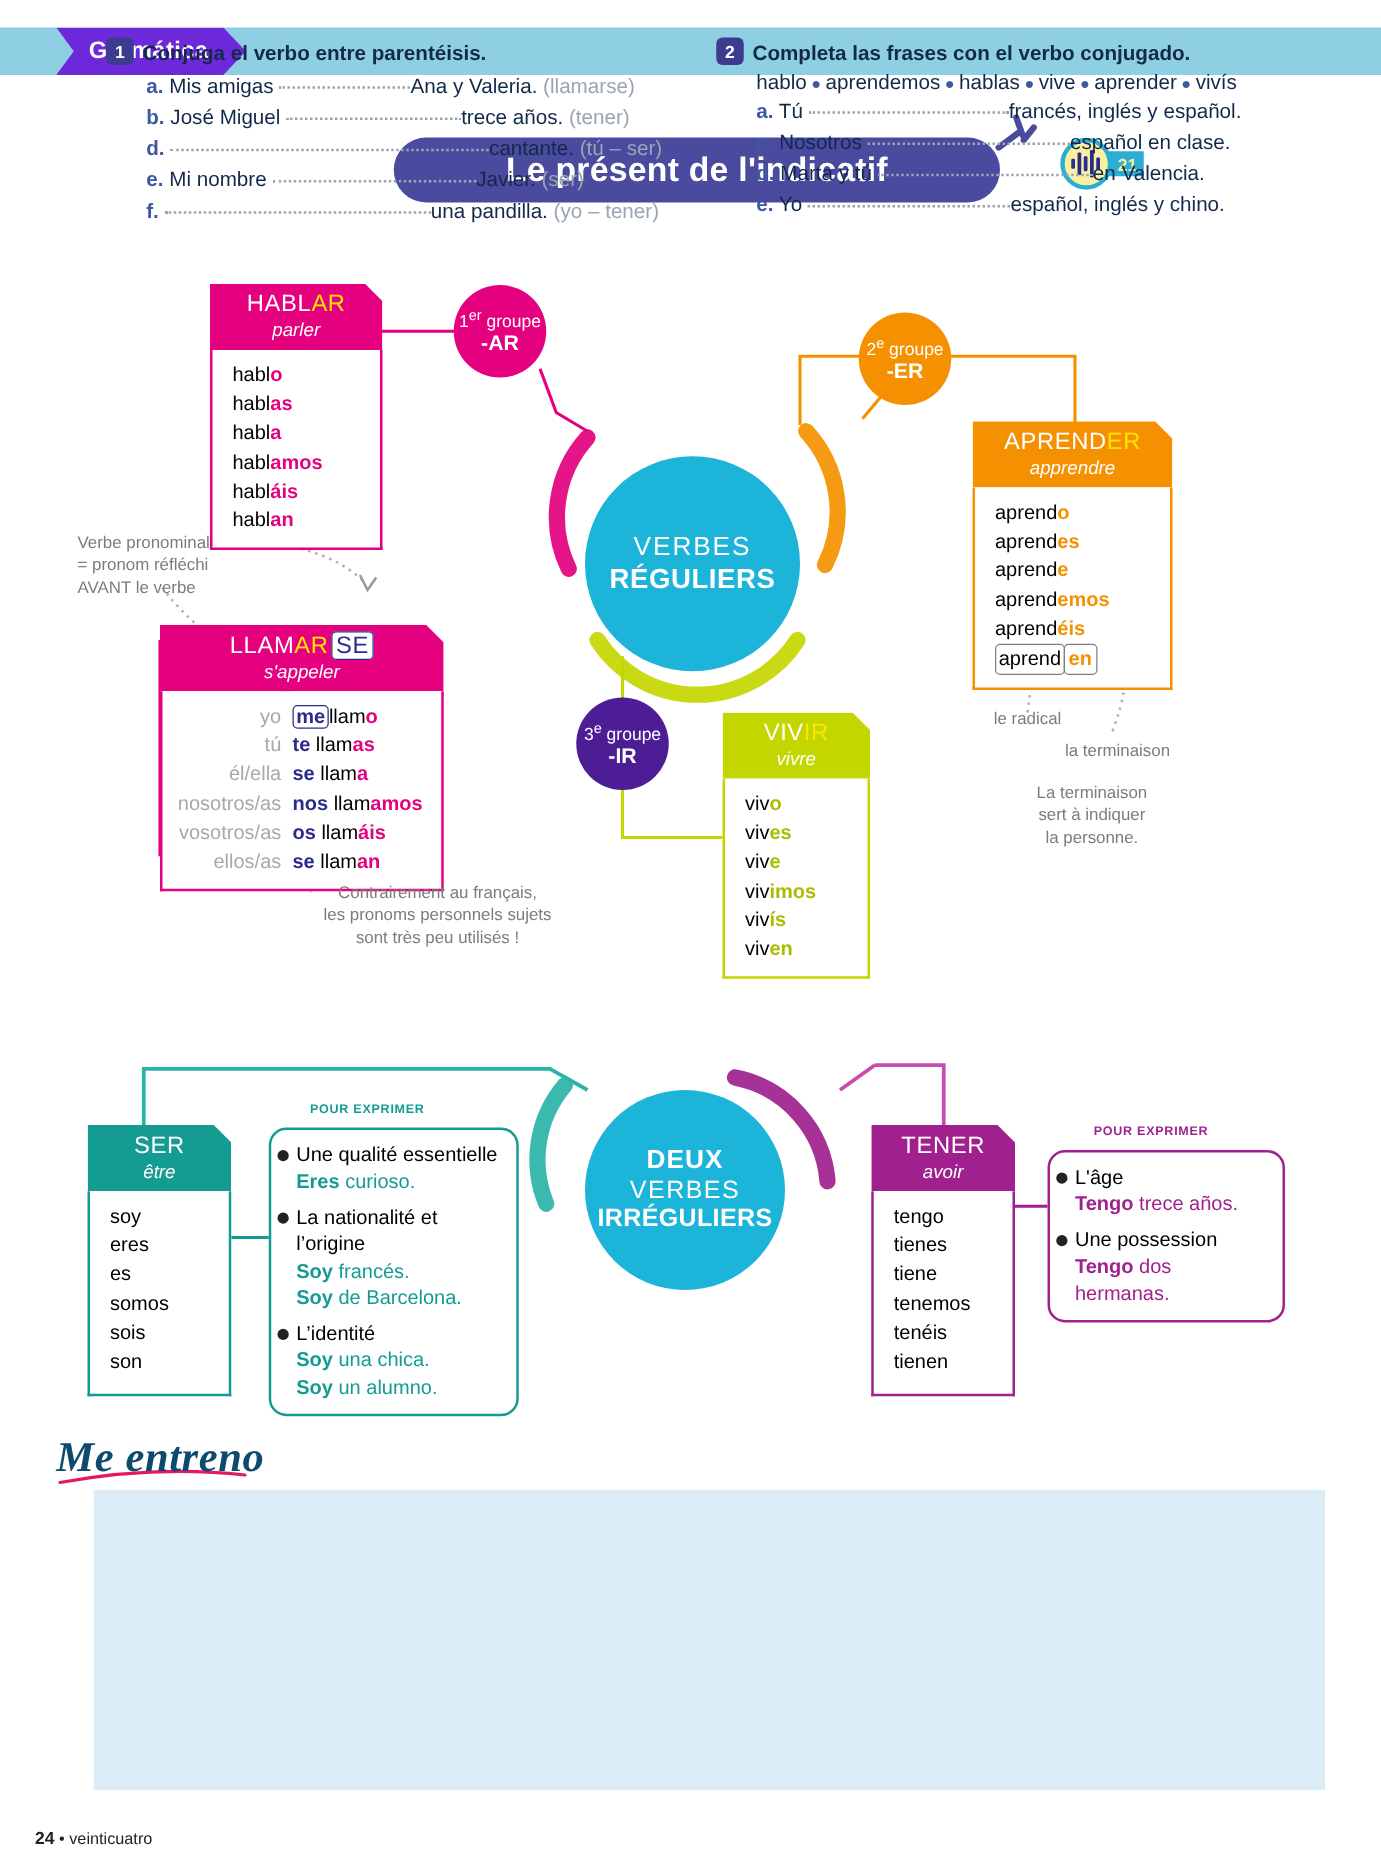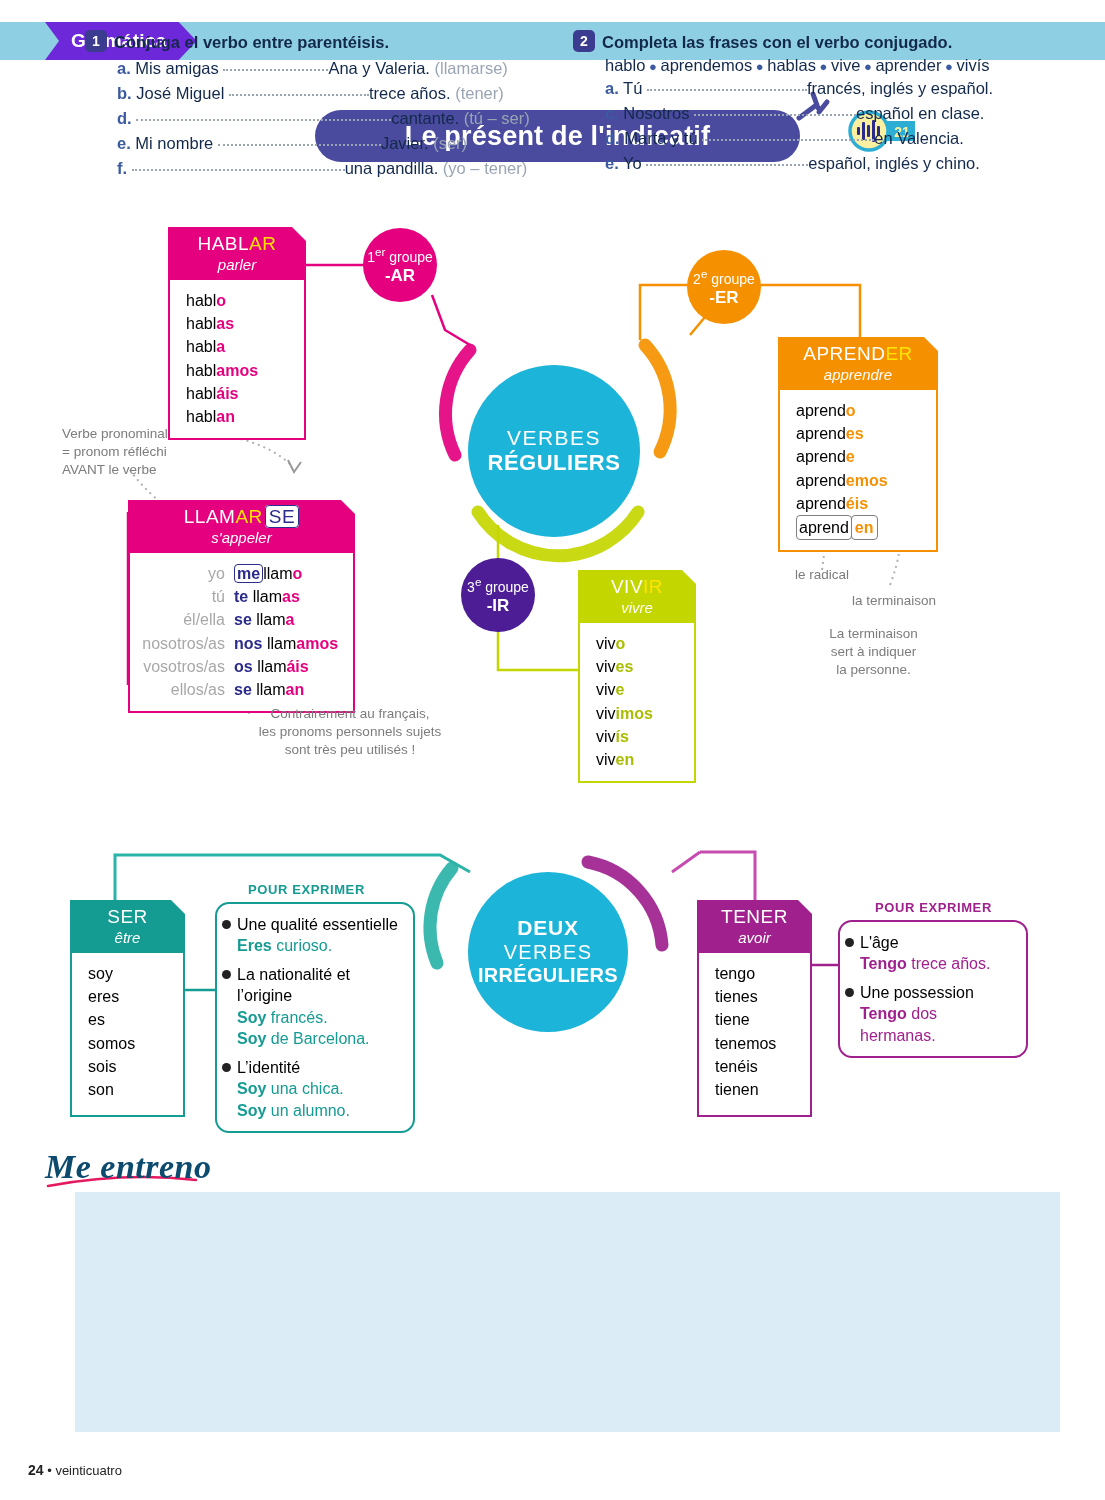--- a/index.html
+++ b/index.html
@@ -52,21 +52,21 @@
   
   .hub {
     position:absolute; border-radius:50%; background:#1cb4d8; color:#fff;
     display:flex; flex-direction:column; align-items:center; justify-content:center;
     text-align:center; line-height:1.18;
   }
 
   .note { position:absolute; color:#7c7c7c; font-size:13.5px; line-height:1.32; }
 
   
-  .pe-label { position:absolute; font-size:13px; font-weight:bold; letter-spacing:.6px; }
+  .pe-label { position:absolute; font-size:10px; font-weight:bold; letter-spacing:.6px; }
   .pe-box { position:absolute; background:#fff; border:2px solid; border-radius:14px; padding:10px 12px 10px 20px; }
   .pe-item { font-size:16px; line-height:1.34; position:relative; margin-bottom:7px; }
   .pe-item:last-child { margin-bottom:0; }
   .pe-item .bullet { position:absolute; left:-15px; top:6px; width:9px; height:9px; border-radius:50%; background:#222; }
   .pe-item .ex { display:block; }
 
   
   .me-entreno {
     position:absolute; left:45px; top:1148px;
     font-family:"Liberation Serif", serif; font-style:italic; font-weight:bold;

